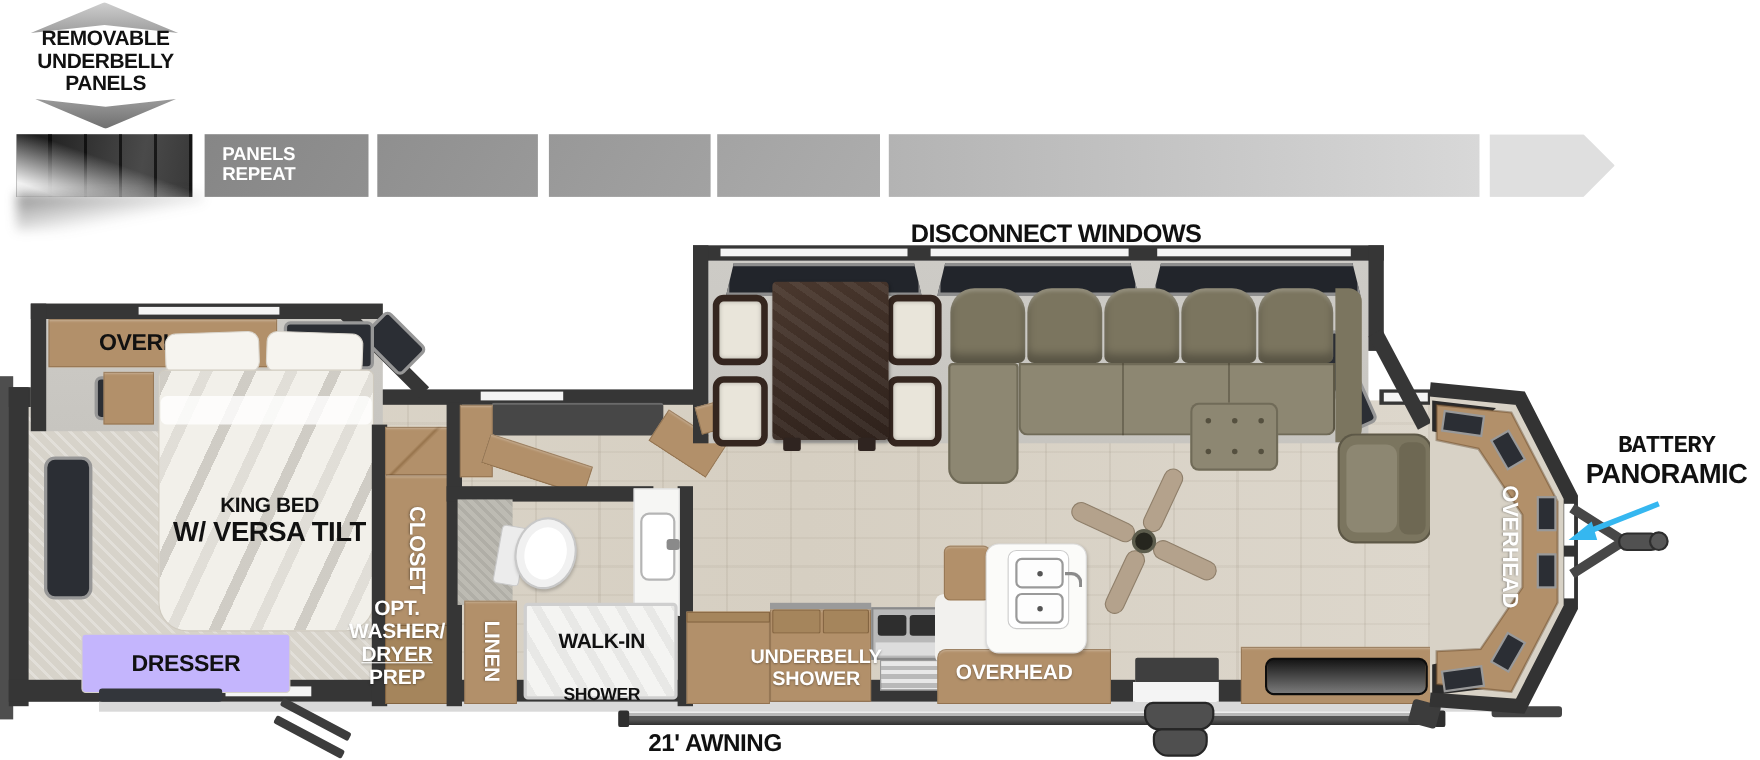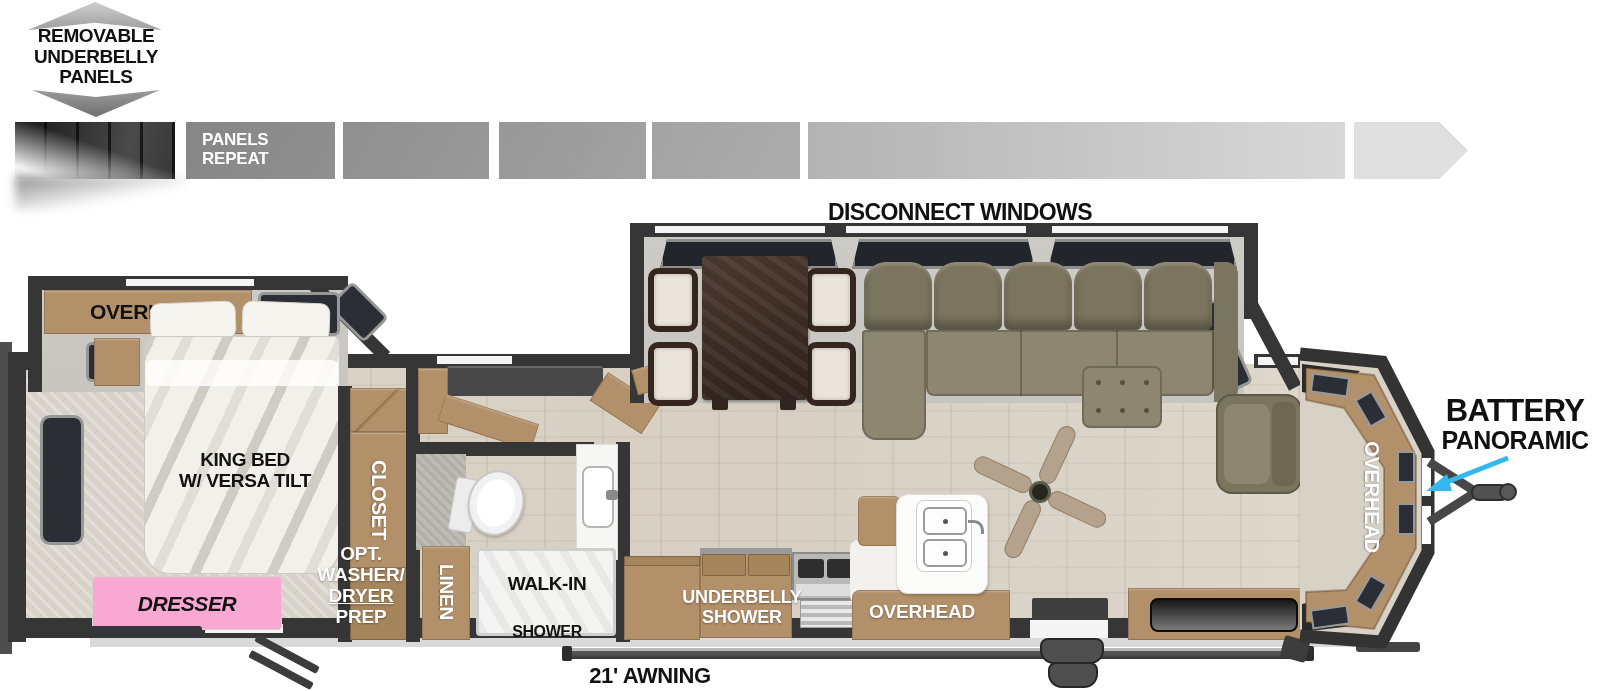--- a/index.html
+++ b/index.html
@@ -95,24 +95,24 @@
   <div class="win" style="left:86px;top:342px;width:30px;height:40px;"></div>
   <div class="tan" style="left:94px;top:338px;width:46px;height:48px;"></div>
 
   <div style="left:150px;top:302px;width:86px;height:38px;background:#f6f4ef;border:1px solid #d9d5cd;border-radius:10px;transform:rotate(-2deg);"></div>
   <div style="left:242px;top:302px;width:88px;height:38px;background:#f6f4ef;border:1px solid #d9d5cd;border-radius:10px;transform:rotate(2deg);"></div>
   <div style="left:144px;top:336px;width:196px;height:238px;border:1px solid #cfcabf;border-radius:6px 6px 26px 26px;
        background:repeating-linear-gradient(115deg, rgba(118,112,102,.28) 0 10px, transparent 10px 34px, rgba(118,112,102,.14) 34px 44px, transparent 44px 70px),#f2f0ea;"></div>
   <div style="left:146px;top:360px;width:192px;height:26px;background:rgba(255,255,255,.8);border-radius:6px;"></div>
   <div style="left:150px;top:450px;width:190px;">
     <div class="lbl" style="position:static;font-size:19px;">KING BED</div>
-    <div class="lbl" style="position:static;font-size:19px;">W/ VERSA TILT</div>
+    <div class="lbl" style="position:static;font-size:25px;">W/ VERSA TILT</div>
   </div>
   <div class="win" style="left:40px;top:415px;width:44px;height:130px;border-radius:10px;"></div>
-  <div style="left:92px;top:576px;width:190px;height:54px;background:#f9a8d4;border:1px solid #d6d2ca;border-radius:4px;font-style:italic;">
+  <div style="left:74px;top:576px;width:190px;height:54px;background:#c4b5fd;border:1px solid #d6d2ca;border-radius:4px;">
     <div class="lbl" style="left:0;top:0;width:100%;height:100%;font-size:21px;line-height:54px;">DRESSER</div>
   </div>
   <div style="left:90px;top:626px;width:112px;height:12px;background:#33363b;border-radius:3px;"></div>
 
   <div class="wall" style="left:338px;top:386px;width:14px;height:256px;"></div>
   <div class="tan" style="left:350px;top:388px;width:58px;height:44px;
        background:linear-gradient(135deg,#b2906a 45%,#97744c 48%,#b2906a 52%);"></div>
   <div class="tan" style="left:350px;top:432px;width:58px;height:136px;"></div>
   <div class="tandark" style="left:350px;top:568px;width:58px;height:72px;"></div>
   <div class="wlbl vtext" style="left:324px;top:489px;width:110px;height:22px;font-size:20px;">CLOSET</div>
@@ -273,21 +273,21 @@
     <path d="M60,14 L142,22 L188,112 L188,212 L142,302 L60,296" fill="none" stroke="#333" stroke-width="13" stroke-linejoin="miter"></path>
     <rect x="182" y="118" width="9" height="38" fill="#fff"></rect>
     <rect x="182" y="166" width="9" height="38" fill="#fff"></rect>
     <path d="M189,122 L236,152 L189,182" fill="none" stroke="#474747" stroke-width="9" stroke-linejoin="round"></path>
     <rect x="232" y="145" width="36" height="15" rx="7" fill="#515151" stroke="#2e2e2e" stroke-width="2"></rect>
     <circle cx="268" cy="152" r="8" fill="#585858" stroke="#2e2e2e" stroke-width="2"></circle>
   </svg>
   <div class="wlbl vtext" style="left:1307px;top:486px;width:130px;height:22px;font-size:20px;z-index:6;">OVERHEAD</div>
 
   <div style="left:1432px;top:394px;width:166px;">
-    <div class="lbl" style="position:static;font-size:31px;letter-spacing:-0.6px;">BATTERY</div>
+    <div class="lbl" style="position:static;font-size:22px;letter-spacing:-0.6px;font-family:Liberation Mono, monospace;">BATTERY</div>
     <div class="lbl" style="position:static;font-size:25px;letter-spacing:-0.6px;">PANORAMIC</div>
   </div>
   <svg style="left:1416px;top:450px;" width="110" height="50" viewBox="0 0 110 50">
     <line x1="92" y1="8" x2="26" y2="34" stroke="#35b7f0" stroke-width="5"></line>
     <polygon points="10,41 31,24 36,41" fill="#35b7f0"></polygon>
   </svg>
 
 </div>
 
 </body></html>

